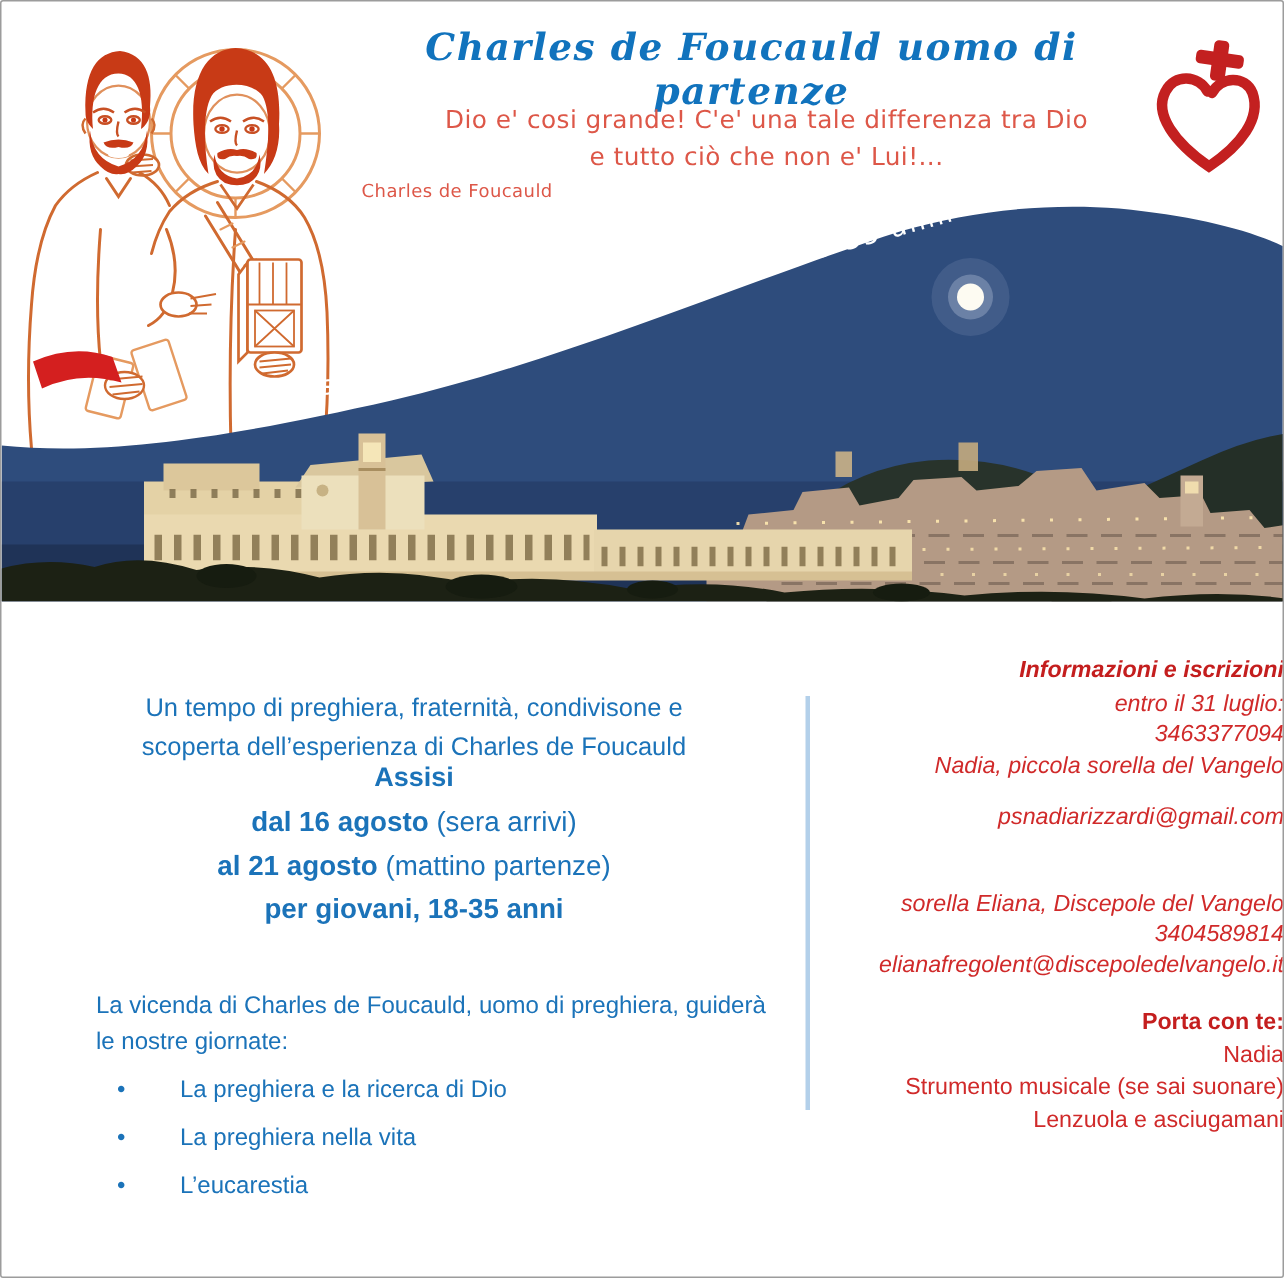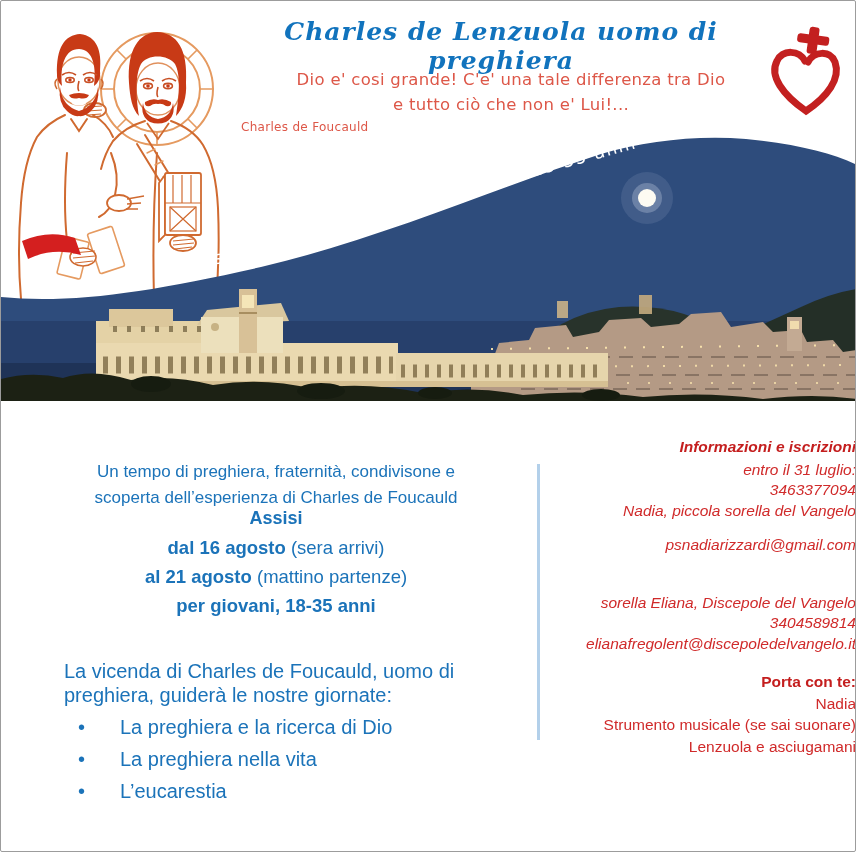--- a/index.html
+++ b/index.html
@@ -39,21 +39,21 @@
     color:#1b73b9;font-size:17px;line-height:26px;margin-top:24px;
   }
   .event{
     position:absolute;left:55px;top:503px;width:440px;text-align:center;
     color:#1b73b9;font-size:18.5px;line-height:29px;
   }
   .event .place{font-weight:bold;font-size:18px;}
   .event b{font-weight:bold;}
   .program{
     position:absolute;left:63px;top:658px;width:460px;
-    color:#1b73b9;font-size:20px;line-height:24px;
+    color:#1b73b9;font-size:16px;line-height:24px;
   }
   .program ul{margin:8px 0 0 0;padding:0 0 0 14px;list-style:none;}
   .program li{margin:0 0 8px 0;position:relative;padding-left:42px;}
   .program li::before{content:"•";position:absolute;left:0;top:0;color:#1b73b9;}
   .divider{position:absolute;left:536px;top:463px;width:3px;height:276px;background:#b3d0ea;}
   .info-col{
     position:absolute;left:540px;top:436px;width:305px;text-align:right;
     color:#d02a2a;font-size:15.5px;line-height:20.5px;font-style:italic;margin-left:10px;
   }
   .info-col p{margin:0;}
@@ -62,21 +62,21 @@
   .gap-lg{height:37px;}
   .gap-md{height:17px;}
   .bring{font-style:normal;line-height:21.5px;}
   .bring-heading{font-weight:bold;color:#c41e1e;}
 </style>
 </head>
 <body>
 
 <div class="page">
 
-  <div class="title">Charles de Lenzuola uomo di preghiera</div>
+  <div class="title">Charles de Foucauld uomo di partenze</div>
 
   <div class="quote">
     <div>Dio e' cosi grande! C'e' una tale differenza tra Dio</div>
     <div>e tutto ciò che non e' Lui!...</div>
   </div>
   <div class="quote-attribution">Charles de Foucauld</div>
 
   <svg class="heart-logo" width="92" height="102" viewBox="0 0 92 102">
     <g transform="rotate(8 52 22)" fill="#c32020">
       <rect x="47" y="8" width="10" height="27" rx="3"></rect>

